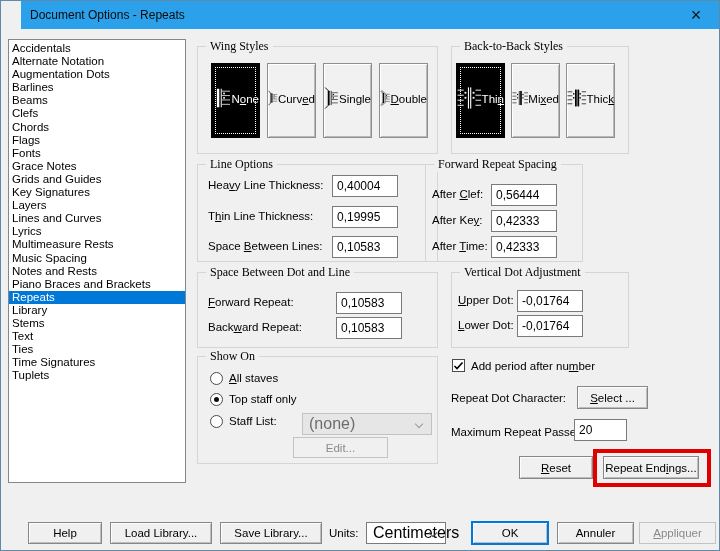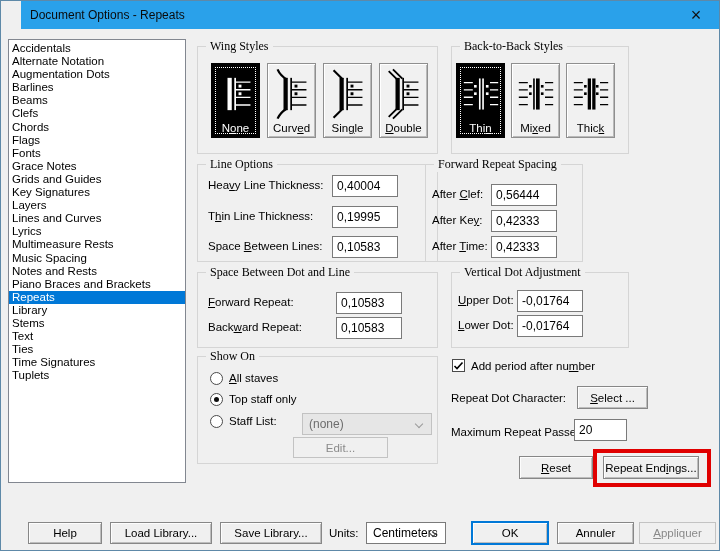--- a/index.html
+++ b/index.html
@@ -24,21 +24,21 @@
   .list-item.selected { background:#0078d7; color:#fff; }
 
   
   .groupbox { position:absolute; border:1px solid #d5d5d5; }
   .group-label { position:absolute; top:-8px; left:8px; background:#f0f0f0; padding:0 4px;
                  font-size:12px; white-space:nowrap;font-family:Liberation Serif, serif; }
 
   
   .style-btn { position:absolute; top:16px; width:49px; height:75px; background:#f1f1f1;
                border:1px solid #8f8f8f; box-shadow:inset 1px 1px 0 #ffffff, inset -1px -1px 0 #b9b9b9;
-               display:flex; flex-direction:column; align-items:center; justify-content:flex-end;
+               display:flex; flex-direction:row; align-items:center; justify-content:flex-end;
                padding-bottom:3px; color:#000; font-family:inherit; font-size:11.5px; cursor:default; }
   .style-btn svg { margin-bottom:2px; }
   .style-btn.selected { background:#000; color:#fff; border-color:#000;
                         box-shadow:none; outline:1px dotted #fff; outline-offset:-5px; }
 
   .flabel { position:absolute; white-space:nowrap; font-size:11.5px; }
   .tbox { position:absolute; height:22px; border:1px solid #7a7a7a; background:#fff;
           font:12px "Liberation Sans",sans-serif; padding:0 4px; color:#000; }
 
   .btn { position:absolute; background:#f0f0f0; border:1px solid #878787;
@@ -50,21 +50,21 @@
 
   .radio { position:absolute; width:13px; height:13px; border:1px solid #4a4a4a;
            border-radius:50%; background:#fff; }
   .radio.on::after { content:""; position:absolute; left:3px; top:3px; width:5px; height:5px;
                      border-radius:50%; background:#0d0d0d; }
 
   .checkbox { position:absolute; width:13px; height:13px; border:1px solid #4a4a4a; background:#fff;
               display:flex; align-items:center; justify-content:center; }
 
   .dropdown { position:absolute; height:22px; background:#fff; border:1px solid #7a7a7a;
-              display:flex; align-items:center; padding:0 22px 0 6px; font-size:12px; }
+              display:flex; align-items:center; padding:0 22px 0 6px; font-size:16px; }
   .dropdown .chev { position:absolute; right:9px; top:7px; width:6px; height:6px;
                     border-right:1.4px solid #424242; border-bottom:1.4px solid #424242;
                     transform:rotate(45deg); }
   .dropdown.disabled { background:#e6e6e6; border-color:#c2c2c2; color:#6d6d6d; }
   .dropdown.disabled .chev { border-color:#9a9a9a; }
 
   .annotation { position:absolute; border:4px solid #e00000; background:transparent; }
   u { text-decoration:underline; }
 </style>
 </head>

